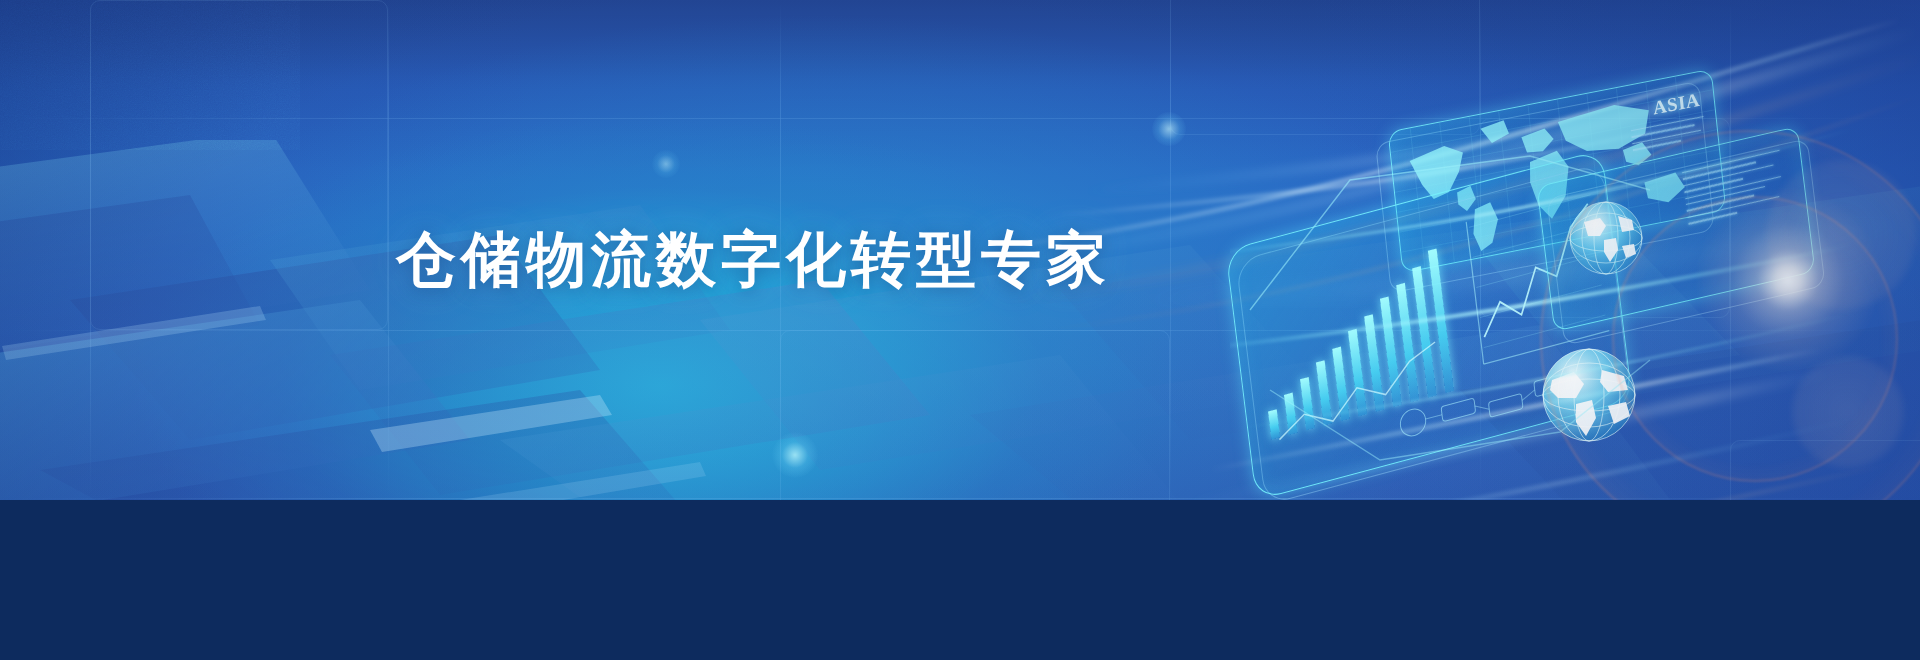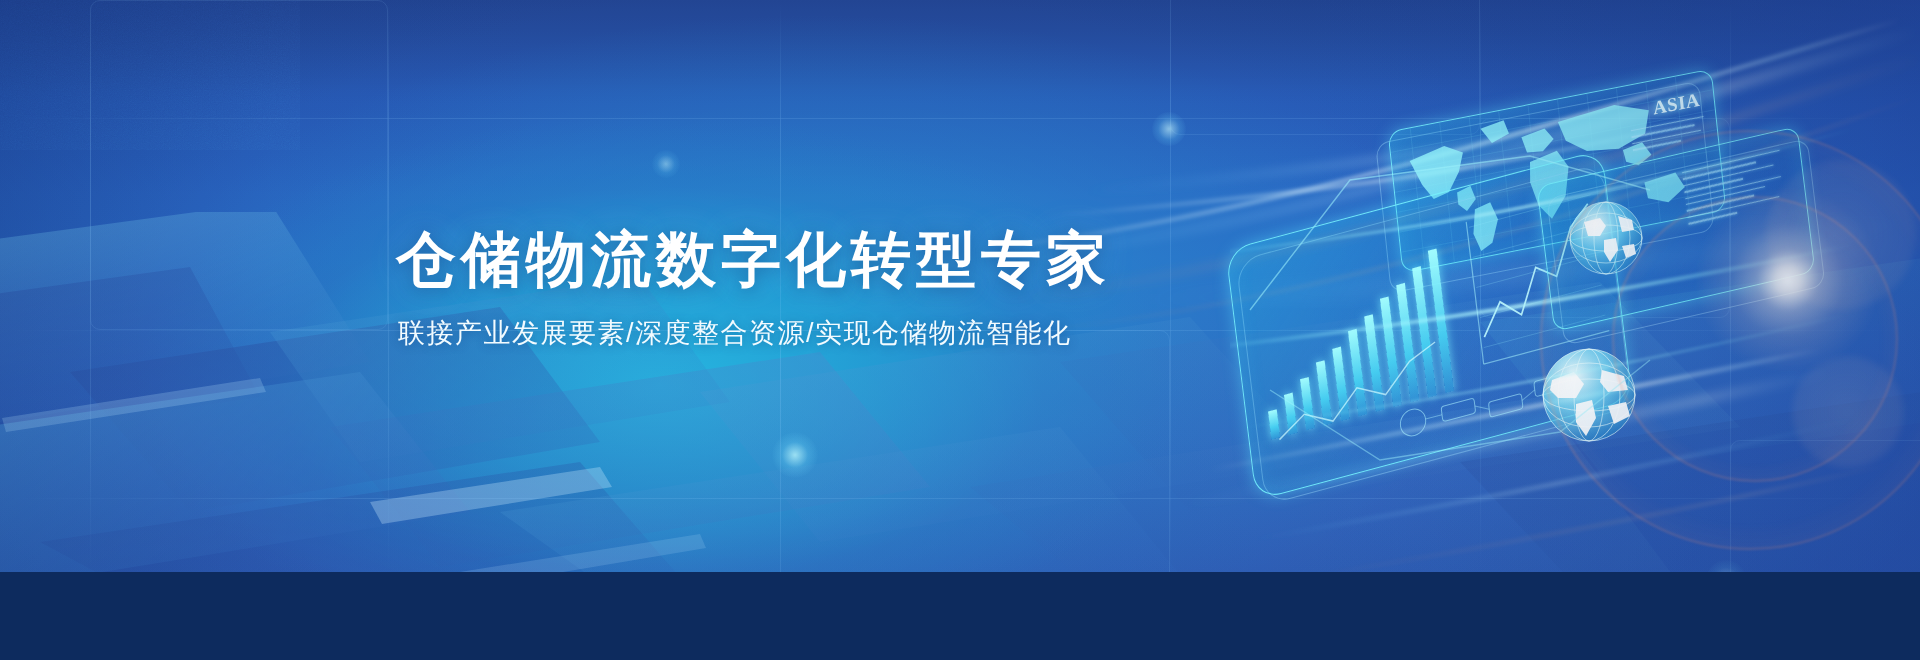--- a/index.html
+++ b/index.html
@@ -5,21 +5,21 @@
 <style>
   html, body {
     margin: 0; padding: 0;
     background: #0d2b5e;
   }
   * { box-sizing: border-box; }
 
   .banner {
     position: relative;
     width: 1920px;
-    height: 572px;
+    height: 500px;
     overflow: hidden;
     font-family: "Liberation Sans", "DejaVu Sans", sans-serif;
     background: #2560bf;
   }
 
   
   .bg-base {
     position: absolute; inset: 0;
     background:
       linear-gradient(180deg, #2a55a8 0%, #2a62c0 18%, #2a6bc6 45%, #2f63bd 75%, #2d5cb4 100%);
@@ -494,21 +494,20 @@
 
   <div>
     <div style="position:absolute;left:772px;top:432px;width:46px;height:46px;border-radius:50%;background:radial-gradient(circle,rgba(190,250,255,0.75) 0%,rgba(120,225,255,0.22) 40%,rgba(90,200,255,0) 72%);"></div>
     <div style="position:absolute;left:1152px;top:112px;width:34px;height:34px;border-radius:50%;background:radial-gradient(circle,rgba(200,250,255,0.60) 0%,rgba(120,225,255,0.18) 45%,rgba(90,200,255,0) 75%);"></div>
     <div style="position:absolute;left:652px;top:150px;width:28px;height:28px;border-radius:50%;background:radial-gradient(circle,rgba(200,250,255,0.45) 0%,rgba(120,225,255,0.12) 45%,rgba(90,200,255,0) 75%);"></div>
     <div style="position:absolute;left:1706px;top:560px;width:40px;height:40px;border-radius:50%;background:radial-gradient(circle,rgba(200,245,255,0.38) 0%,rgba(120,225,255,0.10) 45%,rgba(90,200,255,0) 75%);"></div>
   </div>
 
   <div class="copy">
     <h1 class="headline">仓储物流数字化转型专家</h1>
-    <p class="subline">联接产业发展要素/深度整合资源/实现仓储物流智能化</p>
   </div>
 
   <svg class="grain">
     <filter id="noiseFilter">
       <feTurbulence type="fractalNoise" baseFrequency="0.85" numOctaves="3" stitchTiles="stitch"></feTurbulence>
       <feColorMatrix type="saturate" values="0"></feColorMatrix>
     </filter>
     <rect width="100%" height="100%" filter="url(#noiseFilter)" opacity="0.55"></rect>
   </svg>
   <div class="vignette"></div>

